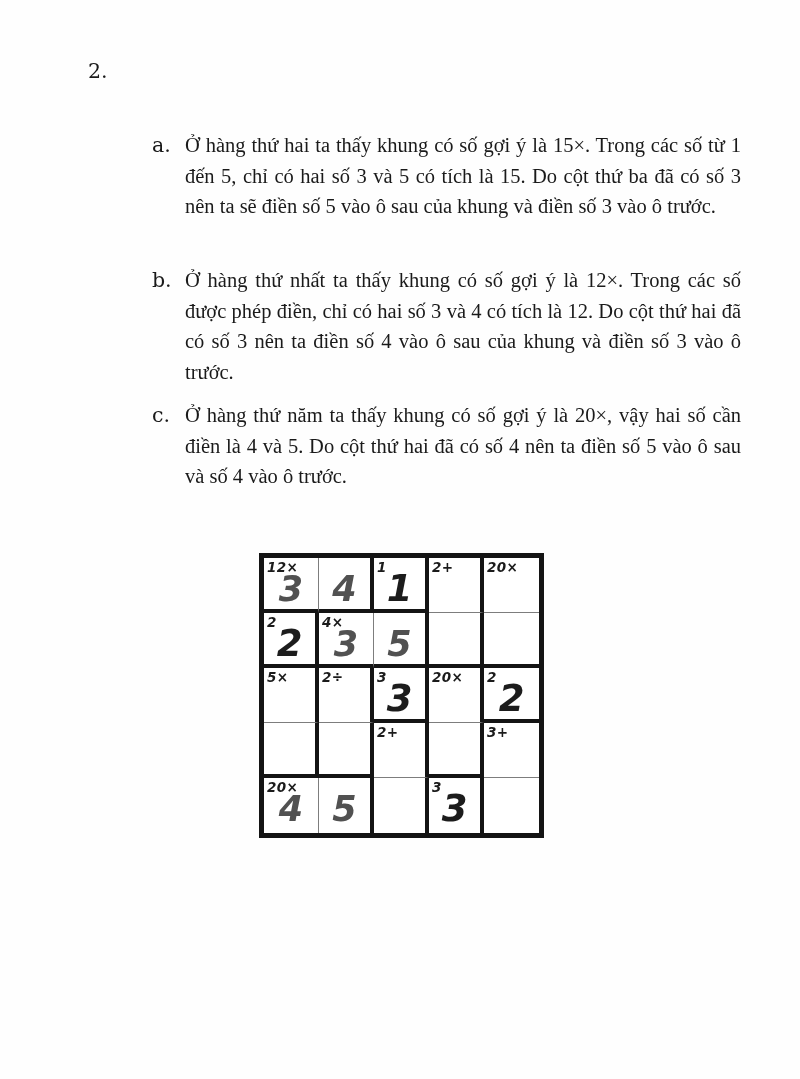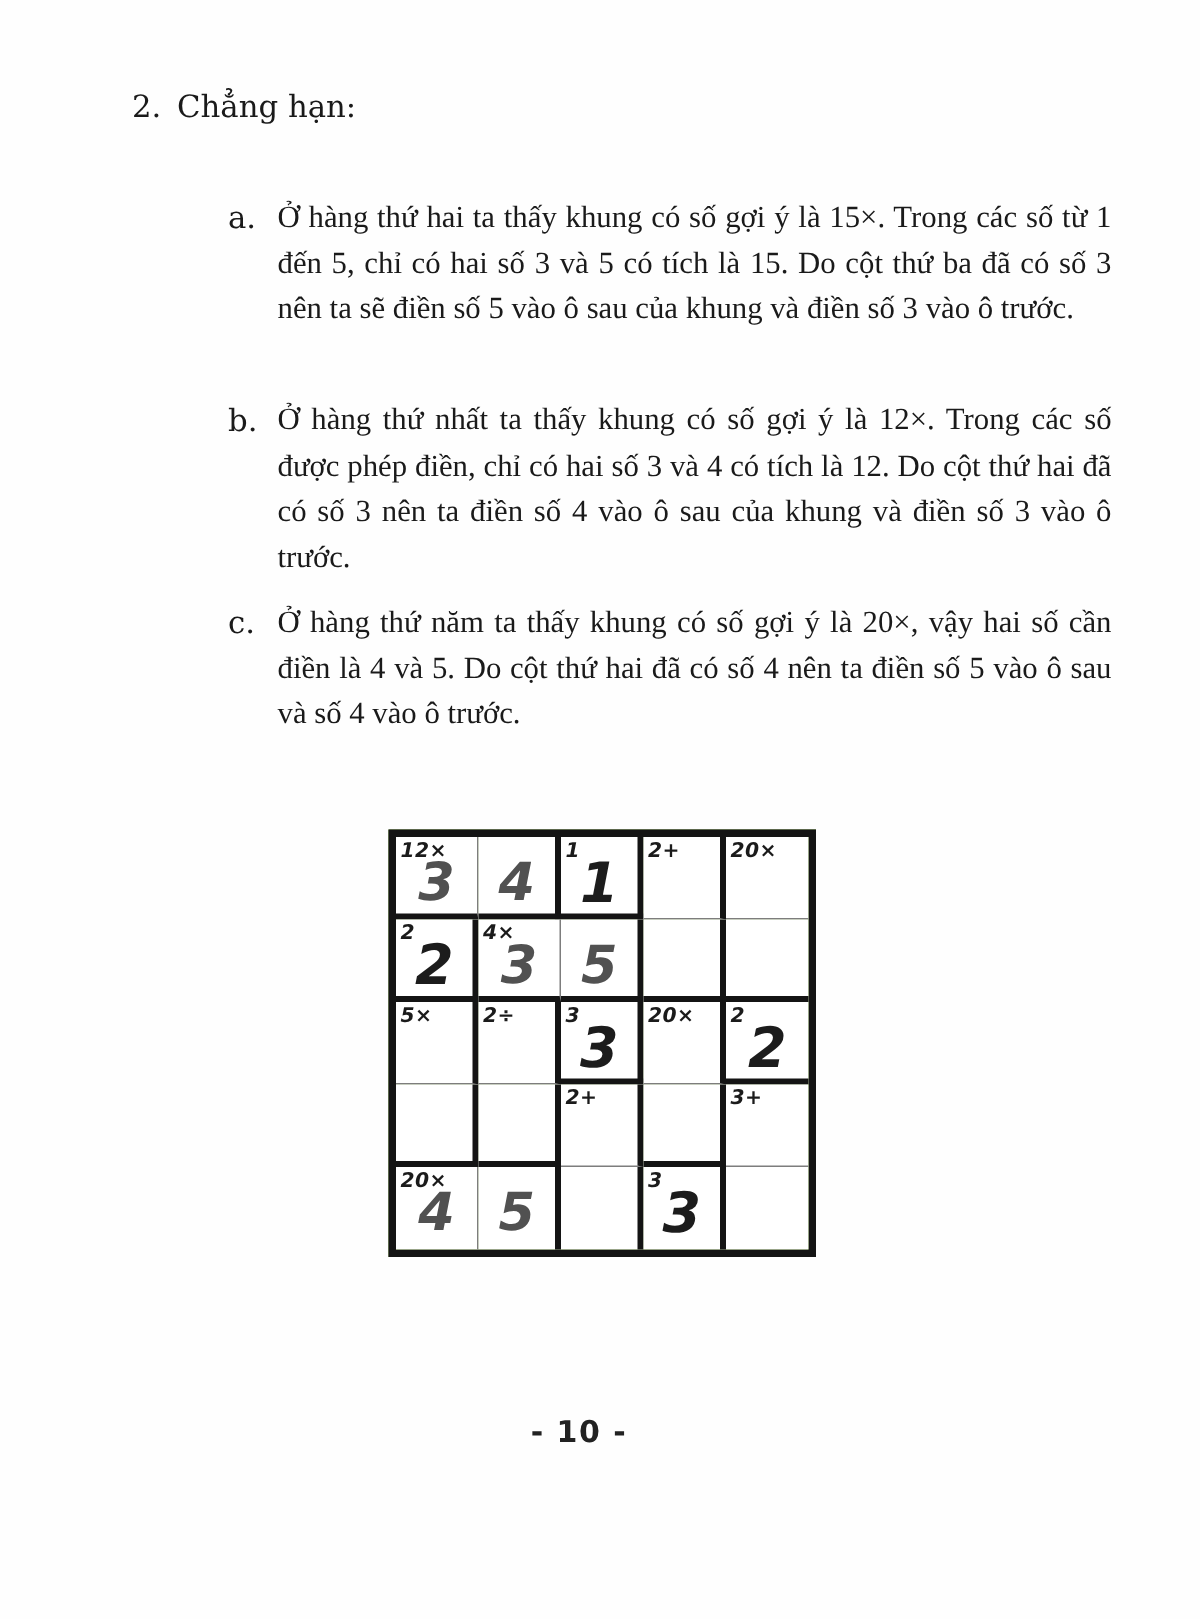--- a/index.html
+++ b/index.html
@@ -58,21 +58,20 @@
   }
 </style>
 </head>
 <body>
 
 <div class="page">
 
   <div class="intro">
     <div class="marker">2.</div>
     <div class="lines">
-      <div>Chẳng hạn:</div>
     </div>
   </div>
 
   <div class="sub" id="sub-a">
     <div class="marker">a.</div>
     <div class="text">Ở hàng thứ hai ta thấy khung có số gợi ý là 15×. Trong các số từ 1 đến 5, chỉ có hai số 3 và 5 có tích là 15. Do cột thứ ba đã có số 3 nên ta sẽ điền số 5 vào ô sau của khung và điền số 3 vào ô trước.</div>
   </div>
 
   <div class="sub" id="sub-b">
     <div class="marker">b.</div>
@@ -149,15 +148,14 @@
         <span class="val filled">5</span>
       </div>
       <div class="cell" style="border-right: 4px solid rgb(20, 20, 20);"></div>
       <div class="cell" style="border-right: 4px solid rgb(20, 20, 20);">
         <span class="lbl">3</span>
         <span class="val given">3</span>
       </div>
       <div class="cell"></div>
     </div>
 
-  <div class="pagenum">- 10 -</div>
 
 </div>
 
 </body></html>

